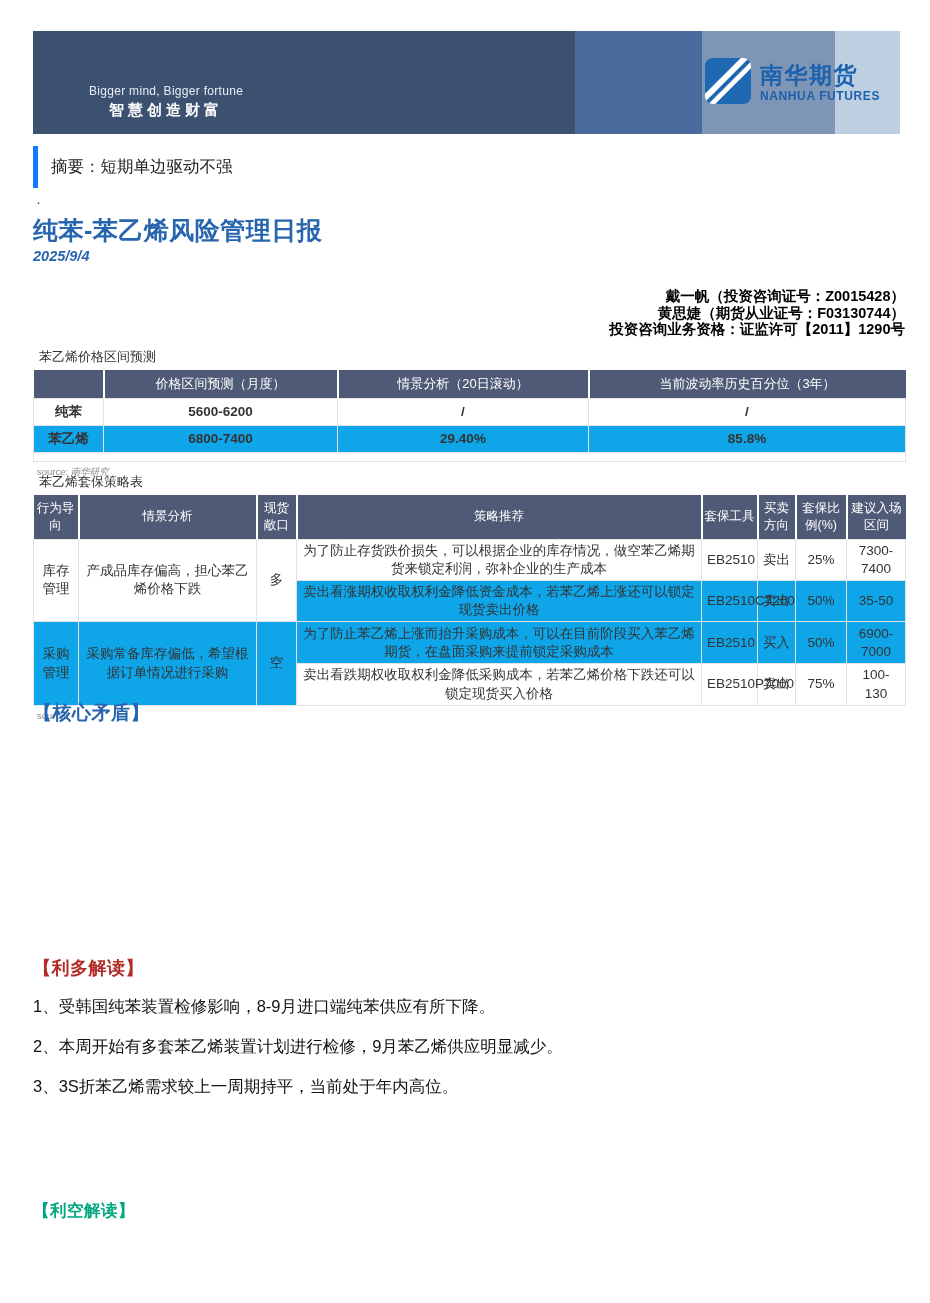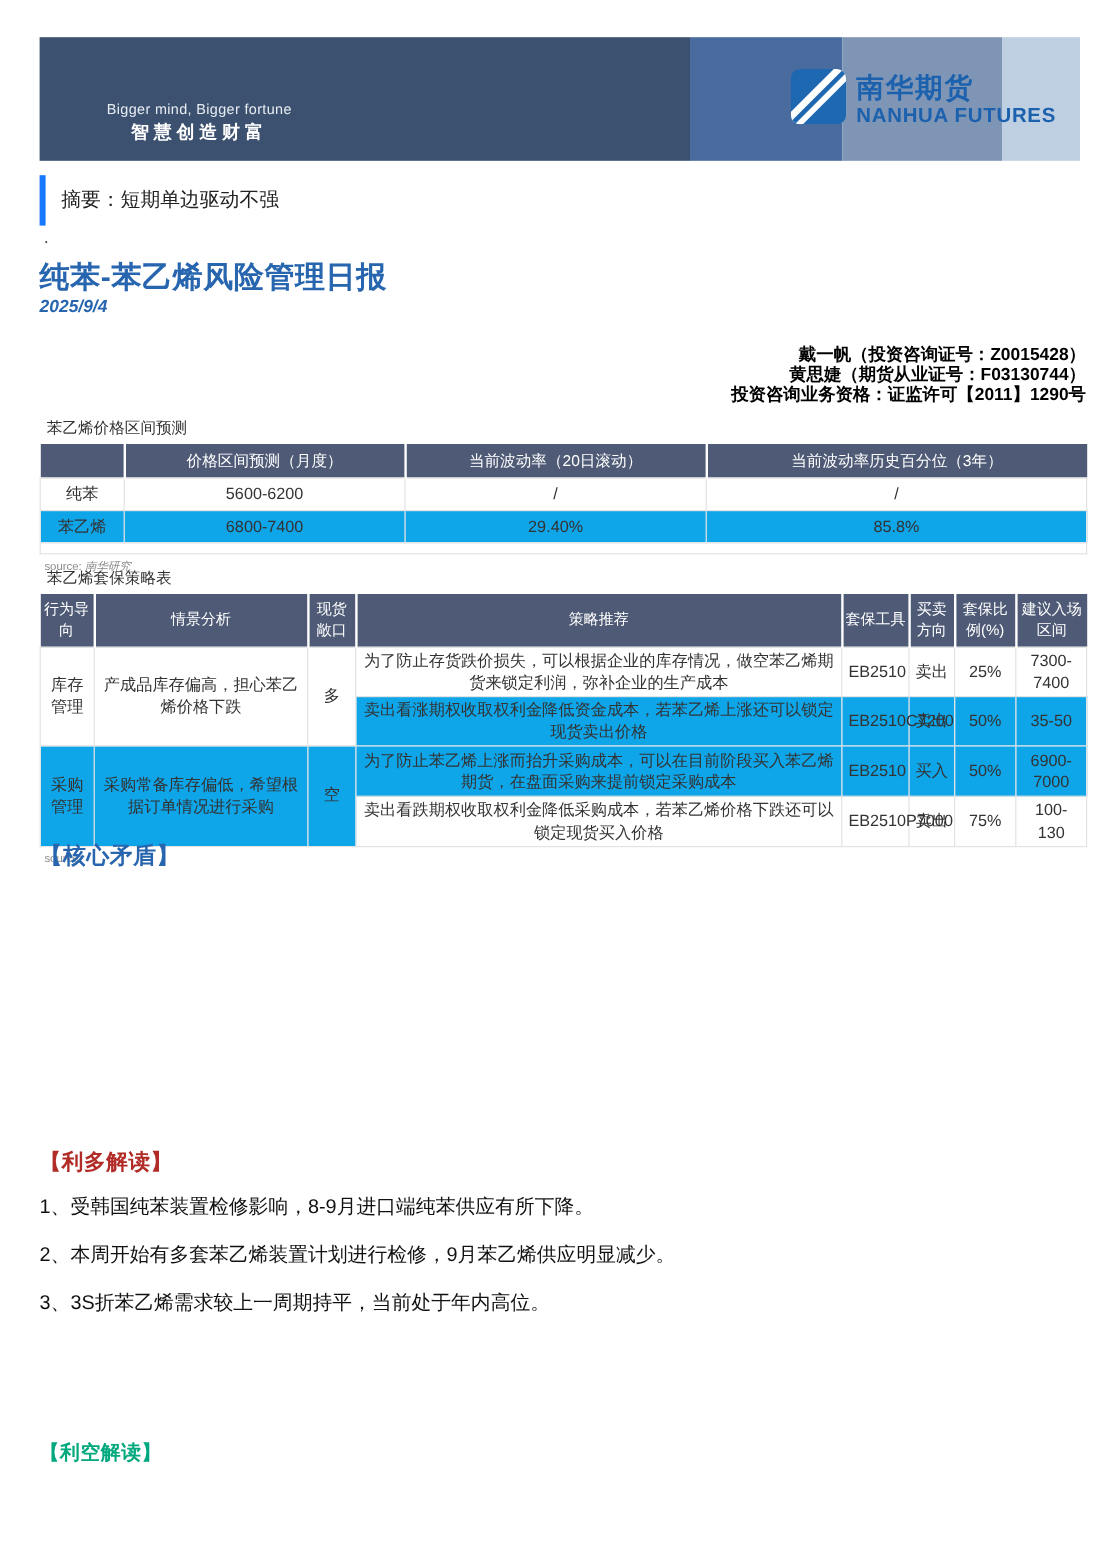--- a/index.html
+++ b/index.html
@@ -12,21 +12,21 @@
   .seg-main { width:542px; background:#3C5170; position:relative; }
   .seg2 { width:127px; background:#4A6B9D; }
   .seg3 { width:133px; background:#7E95B5; }
   .seg4 { flex:1; background:#BECFE2; }
   .slogans { position:absolute; left:56px; top:53px; text-align:center; color:#fff; }
   .slogan-en { font-size:12px; color:#E8EDF4; letter-spacing:0.3px; }
   .slogan-zh { font-size:15px; font-weight:bold; letter-spacing:4px; margin-top:3px; }
   .logo { position:absolute; right:20px; top:50%; transform:translateY(-50%); display:flex; align-items:center; gap:9px; }
   .logo-text { line-height:1; }
   .logo-zh { font-size:23px; font-weight:bold; color:#1C61AE; letter-spacing:1.5px; }
-  .logo-en { font-size:17px; font-weight:bold; color:#1C61AE; letter-spacing:0.6px; margin-top:3px; }
+  .logo-en { font-size:12px; font-weight:bold; color:#1C61AE; letter-spacing:0.6px; margin-top:3px; }
 
   
   .summary { position:absolute; top:146px; left:33px; height:42px; display:flex; align-items:center;
              border-left:5px solid #1677FF; padding-left:13px; font-size:16.5px; color:#222; }
   .stray-dot { position:absolute; top:193px; left:36px; font-size:15px; color:#444; }
 
   
   .page-title { position:absolute; top:214px; left:33px; font-size:25px; font-weight:bold; color:#2765AE; letter-spacing:0.5px; }
   .report-date { position:absolute; top:248px; left:33px; font-size:14.5px; font-weight:bold; color:#2765AE;font-style:italic; }
   .analysts { position:absolute; top:288px; right:25px; text-align:right; font-size:14.5px; font-weight:bold;
@@ -38,21 +38,21 @@
   table { width:100%; border-collapse:collapse; table-layout:fixed; }
   th { background:#4F5B76; color:#fff; font-weight:normal; text-align:center; vertical-align:middle;
        border-left:2px solid #fff; }
   th:first-child { border-left:none; }
   td { text-align:center; vertical-align:middle; color:#333; border:1px solid #E3E3E3; }
   .bg-w { background:#ffffff; }
   .bg-g { background:#0ea5e9; }
 
   
   .ptable th { height:28px; font-size:13px; }
-  .ptable td { height:27px; font-size:13.5px; }
+  .ptable td { height:27px; font-size:13.5px;font-weight:bold; }
   .ptable .row-empty td { height:9px; }
 
   
   .htable th { font-size:12.5px; padding:4px 2px; line-height:1.35; height:44px; }
   .htable td { font-size:13.5px; padding:2px 5px; line-height:1.35; }
   tr.h1 td { height:38px; }
   tr.h2 td { height:33px; }
   tr.h3 td { height:42px; }
   tr.h4 td { height:38px; }
 
@@ -126,21 +126,21 @@
       <colgroup>
           <col style="width:70px">
           <col style="width:234px">
           <col style="width:251px">
           <col style="width:317px">
         </colgroup>
       <thead>
         <tr>
           <th></th>
           <th>价格区间预测（月度）</th>
-          <th>当前波动率（20日滚动）</th>
+          <th>情景分析（20日滚动）</th>
           <th>当前波动率历史百分位（3年）</th>
         </tr>
       </thead>
       <tbody>
         <tr>
           <td class="bg-w">纯苯</td>
           <td class="bg-w">5600-6200</td>
           <td class="bg-w">/</td>
           <td class="bg-w">/</td>
         </tr>

